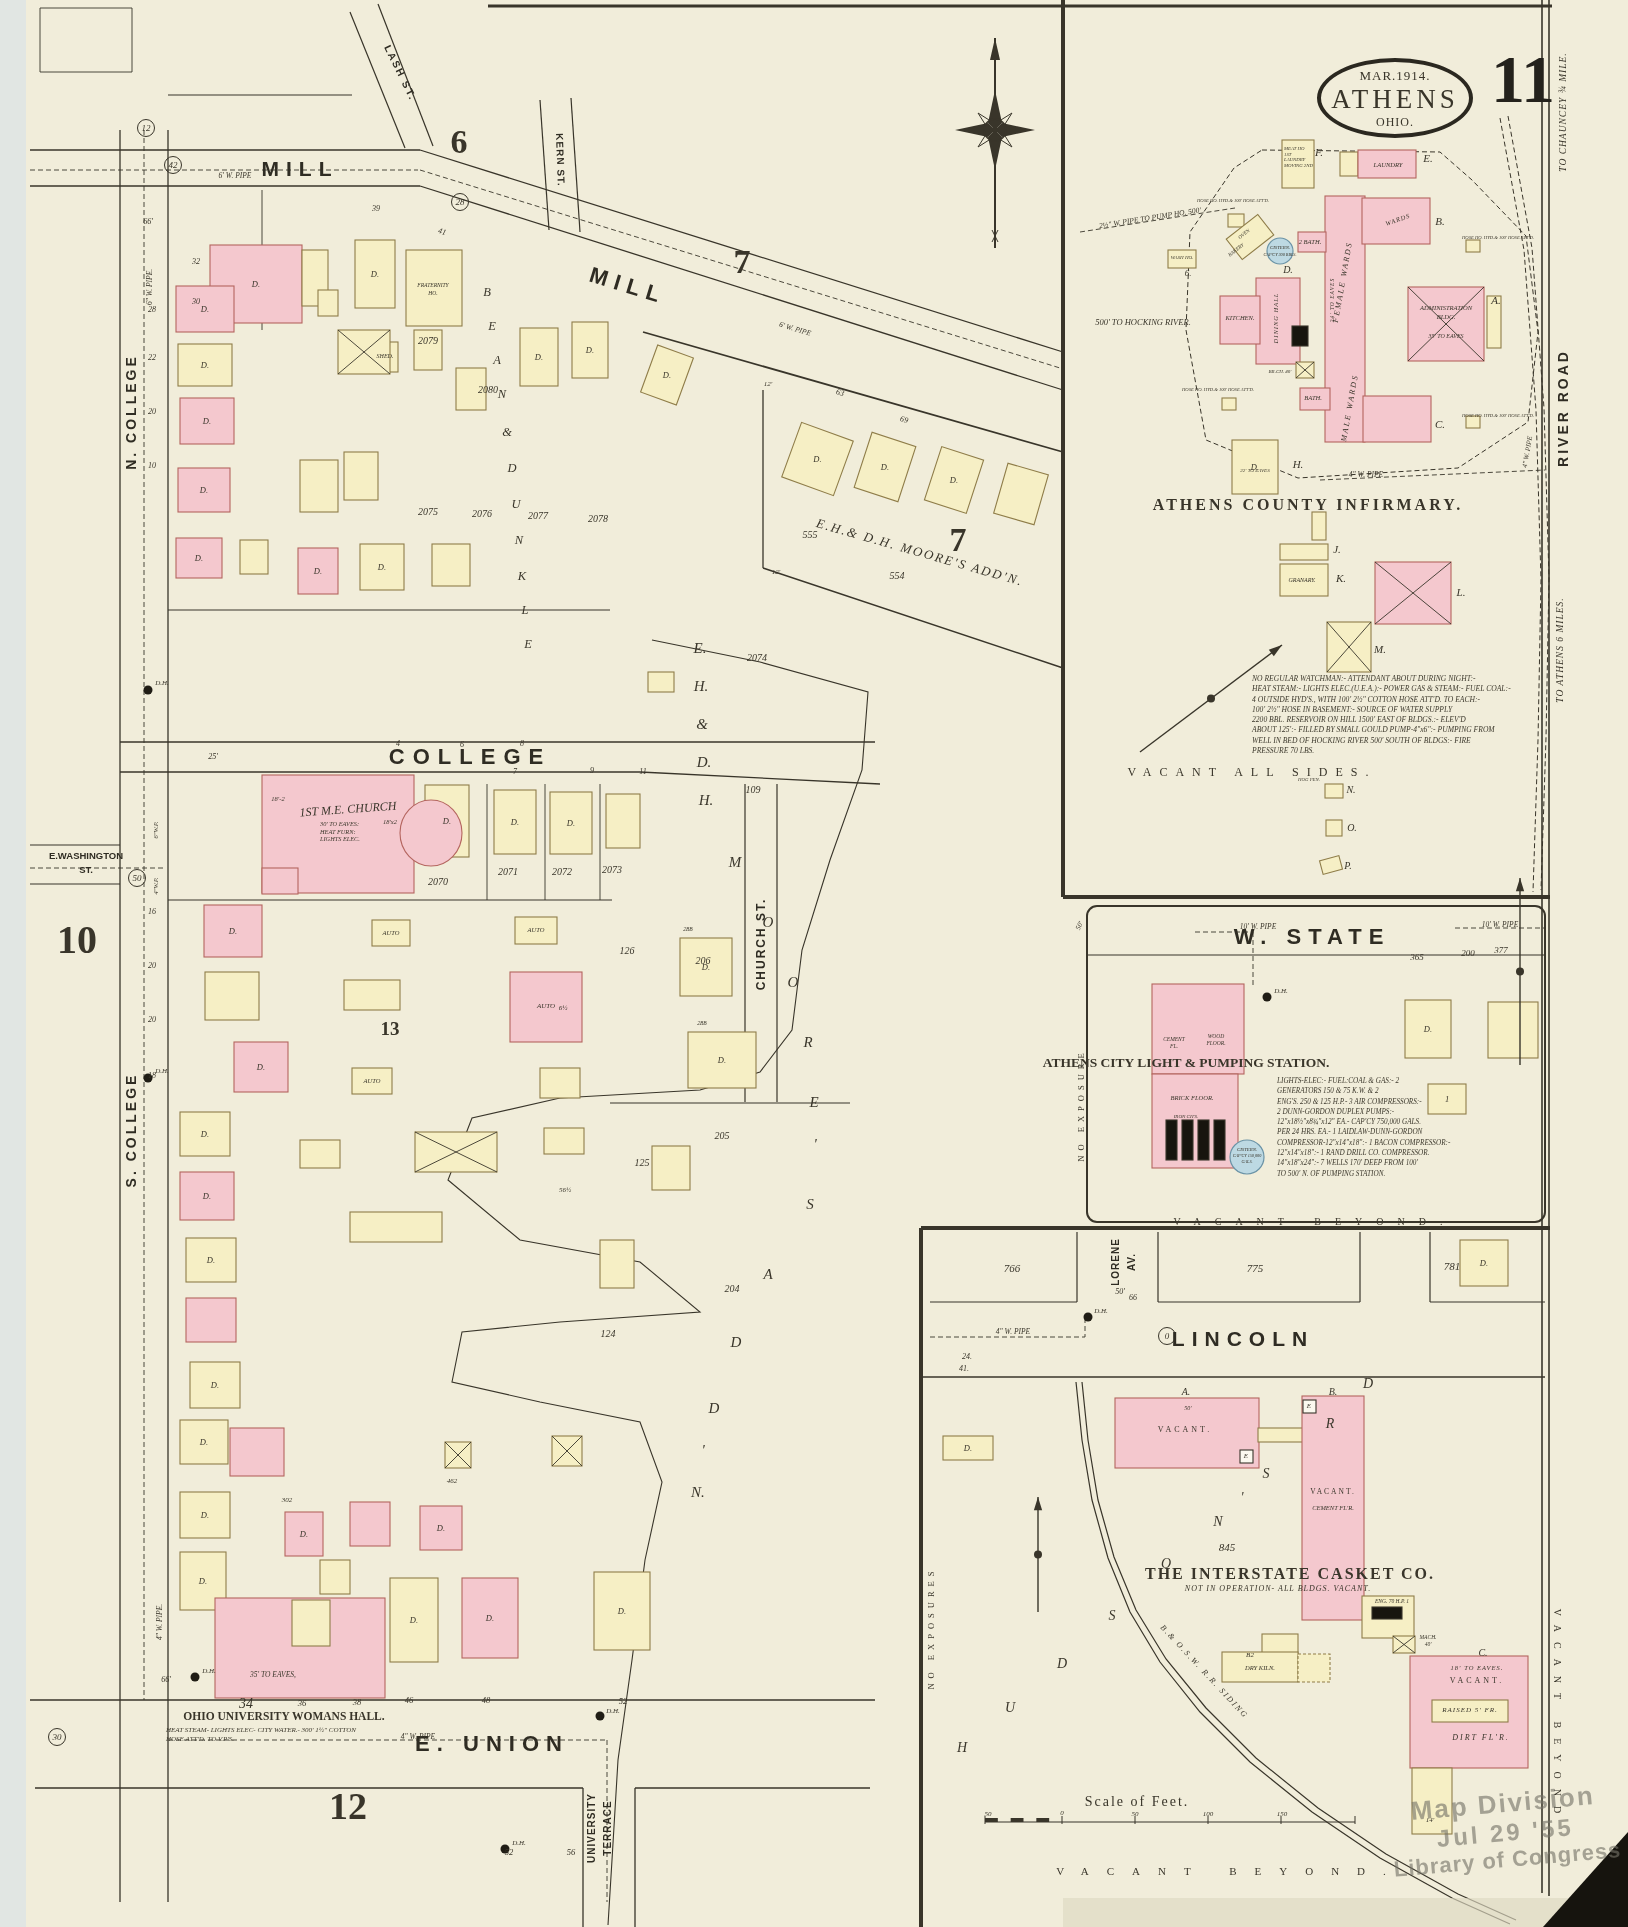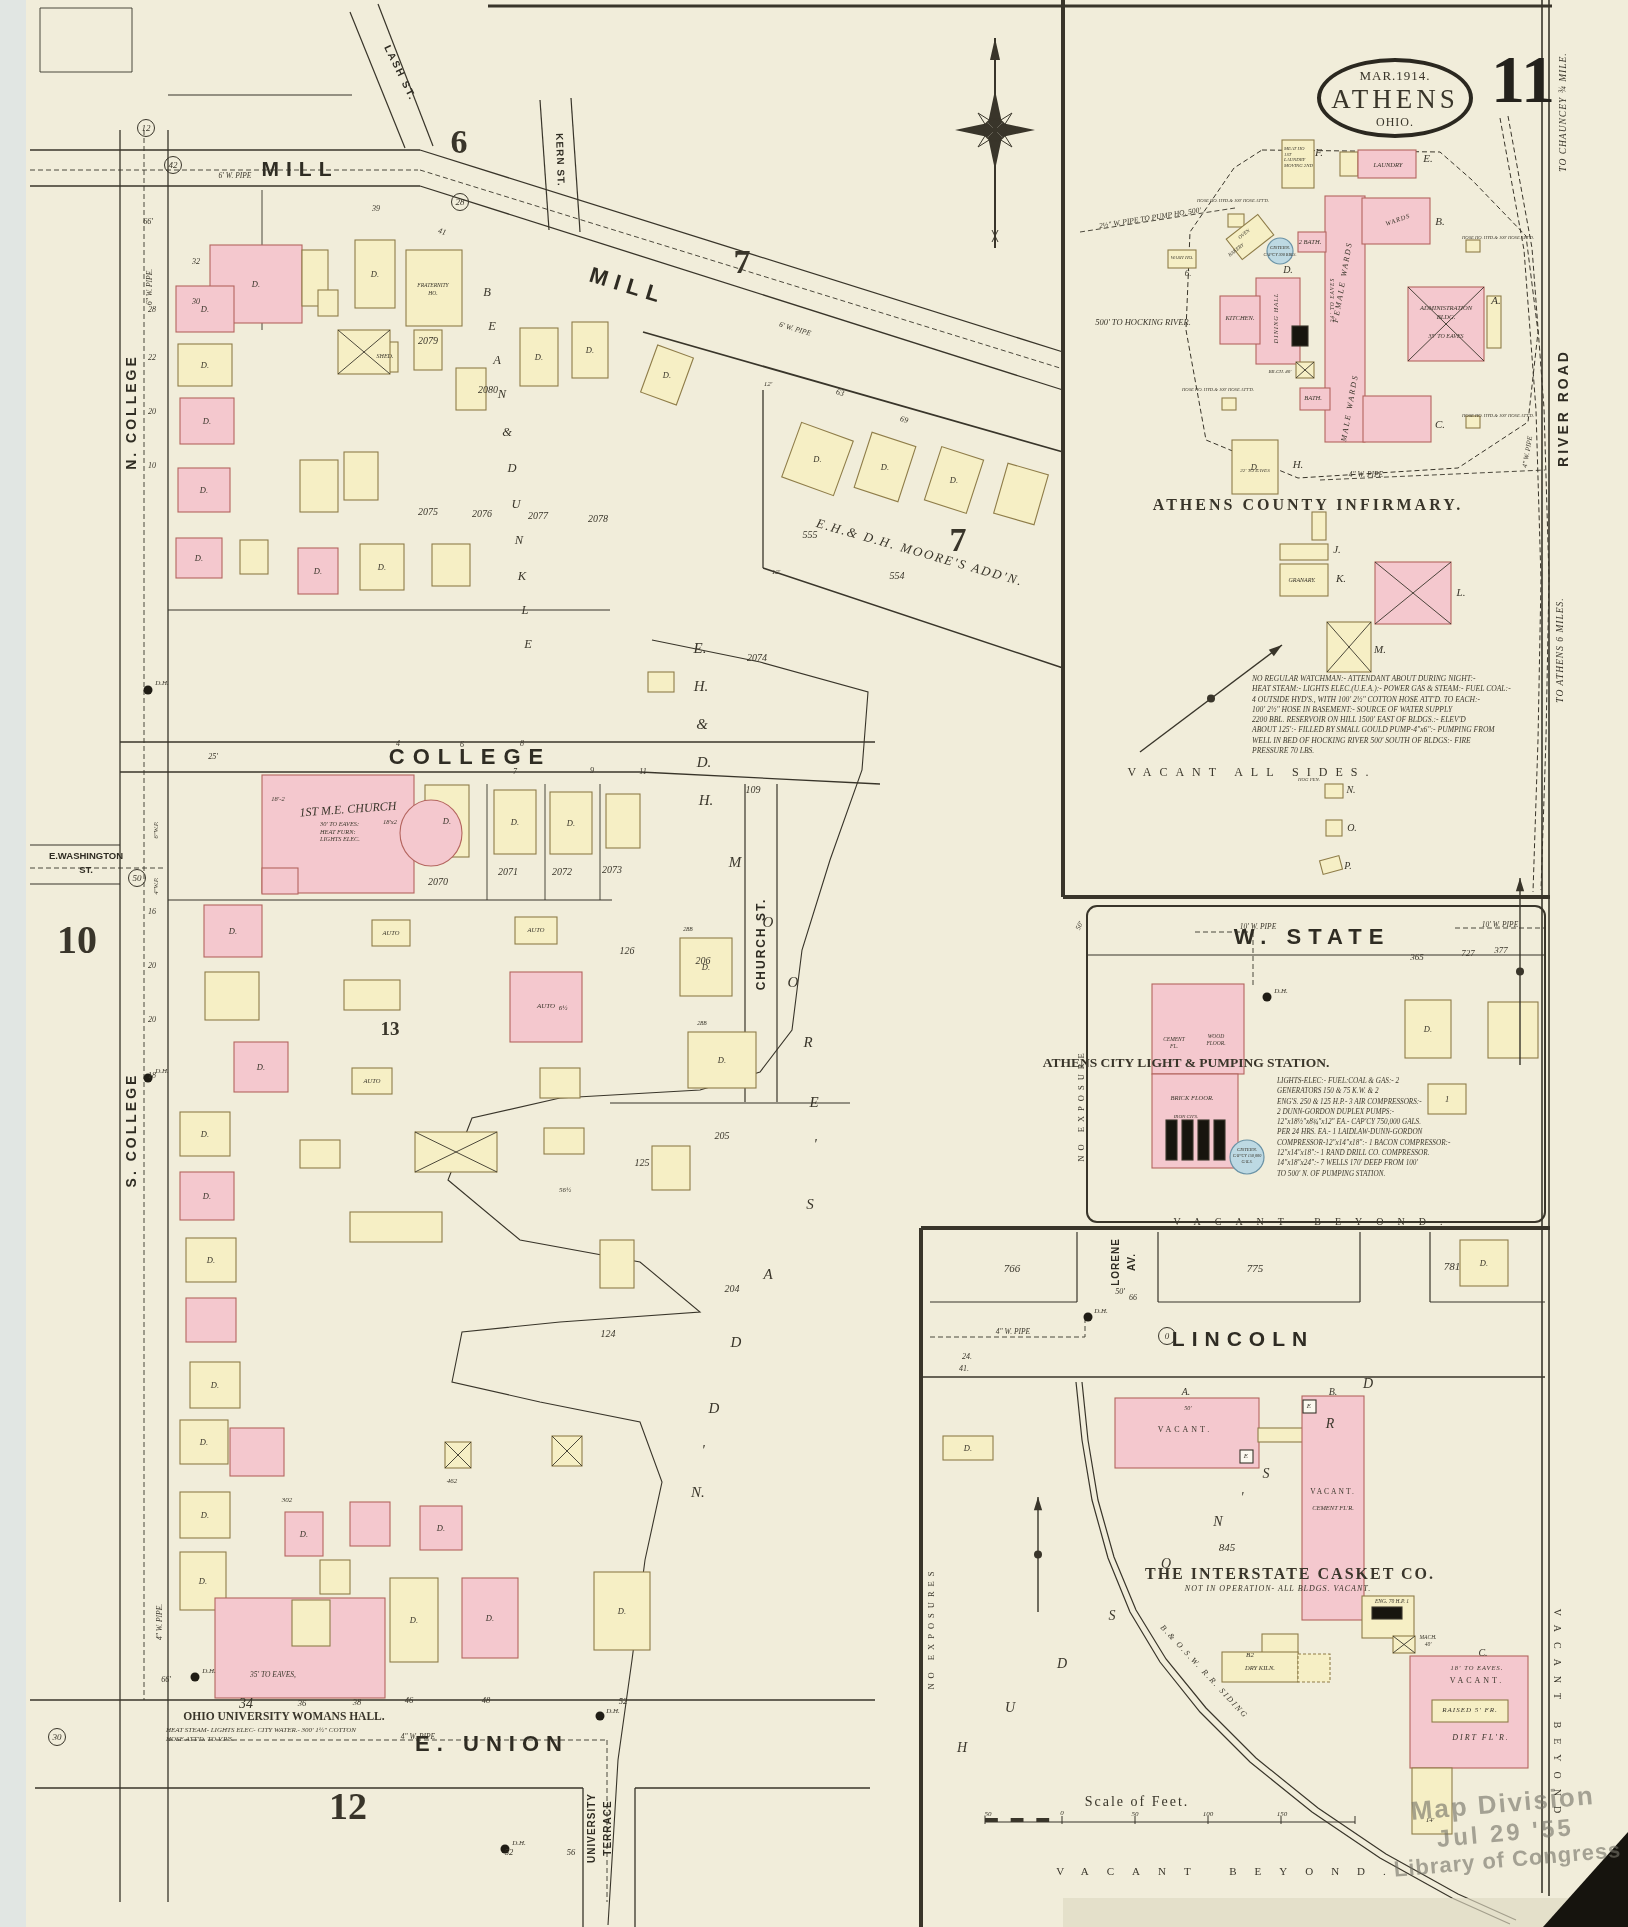--- a/index.html
+++ b/index.html
@@ -484,21 +484,21 @@
       <div class="lbl k2" style="left: 642px; top: 1163px; font-size: 10px;">125</div>
       <div class="lbl k2" style="left: 627px; top: 951px; font-size: 10px;">126</div>
       <div class="lbl k2" style="left: 732px; top: 1289px; font-size: 10px;">204</div>
       <div class="lbl k2" style="left: 722px; top: 1136px; font-size: 10px;">205</div>
       <div class="lbl k2" style="left: 703px; top: 961px; font-size: 10px;">206</div>
       <div class="lbl k2" style="left: 1012px; top: 1268px; font-size: 11px;">766</div>
       <div class="lbl k2" style="left: 1255px; top: 1268px; font-size: 11px;">775</div>
       <div class="lbl k2" style="left: 1452px; top: 1266px; font-size: 11px;">781</div>
       <div class="lbl k2" style="left: 1227px; top: 1547px; font-size: 11px;">845</div>
       <div class="lbl k2" style="left: 1417px; top: 957px; font-size: 9px;">365</div>
-      <div class="lbl k2" style="left: 1468px; top: 953px; font-size: 9px;">727</div>
+      <div class="lbl k2" style="left: 1468px; top: 953px; font-size: 9px;">200</div>
       <div class="lbl k2" style="left: 1501px; top: 950px; font-size: 9px;">377</div>
       <div class="lbl k2" style="left: 148px; top: 222px; font-size: 8px;">66'</div>
       <div class="lbl k2" style="left: 166px; top: 1680px; font-size: 8px;">66'</div>
       <div class="lbl k2" style="left: 376px; top: 209px; font-size: 8px;">39</div>
       <div class="lbl k2" style="left: 442px; top: 232px; font-size: 8px; --r: 17deg;">41</div>
       <div class="lbl k2" style="left: 840px; top: 393px; font-size: 8px; --r: 17deg;">63</div>
       <div class="lbl k2" style="left: 904px; top: 420px; font-size: 8px; --r: 17deg;">69</div>
       <div class="lbl k2" style="left: 213px; top: 757px; font-size: 8px;">25'</div>
       <div class="lbl k2" style="left: 196px; top: 262px; font-size: 8px;">32</div>
       <div class="lbl k2" style="left: 196px; top: 302px; font-size: 8px;">30</div>

